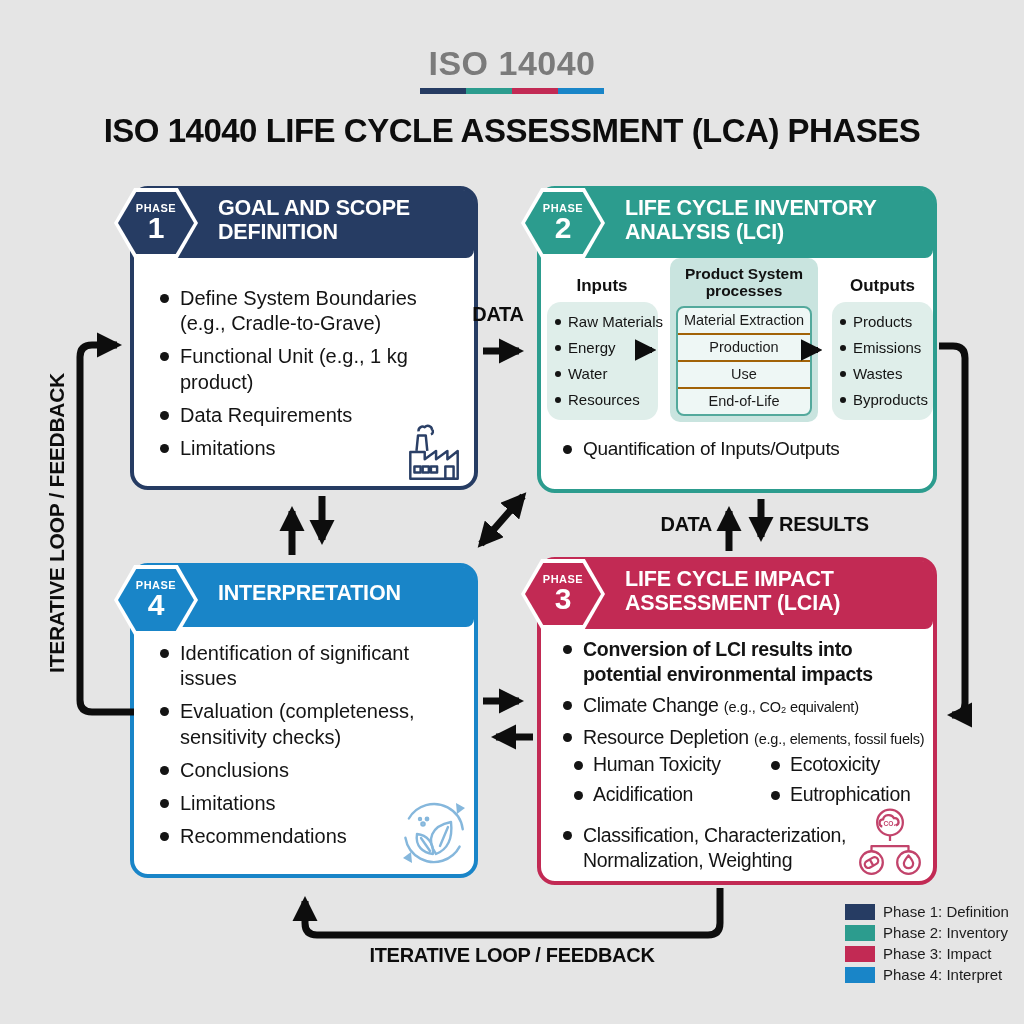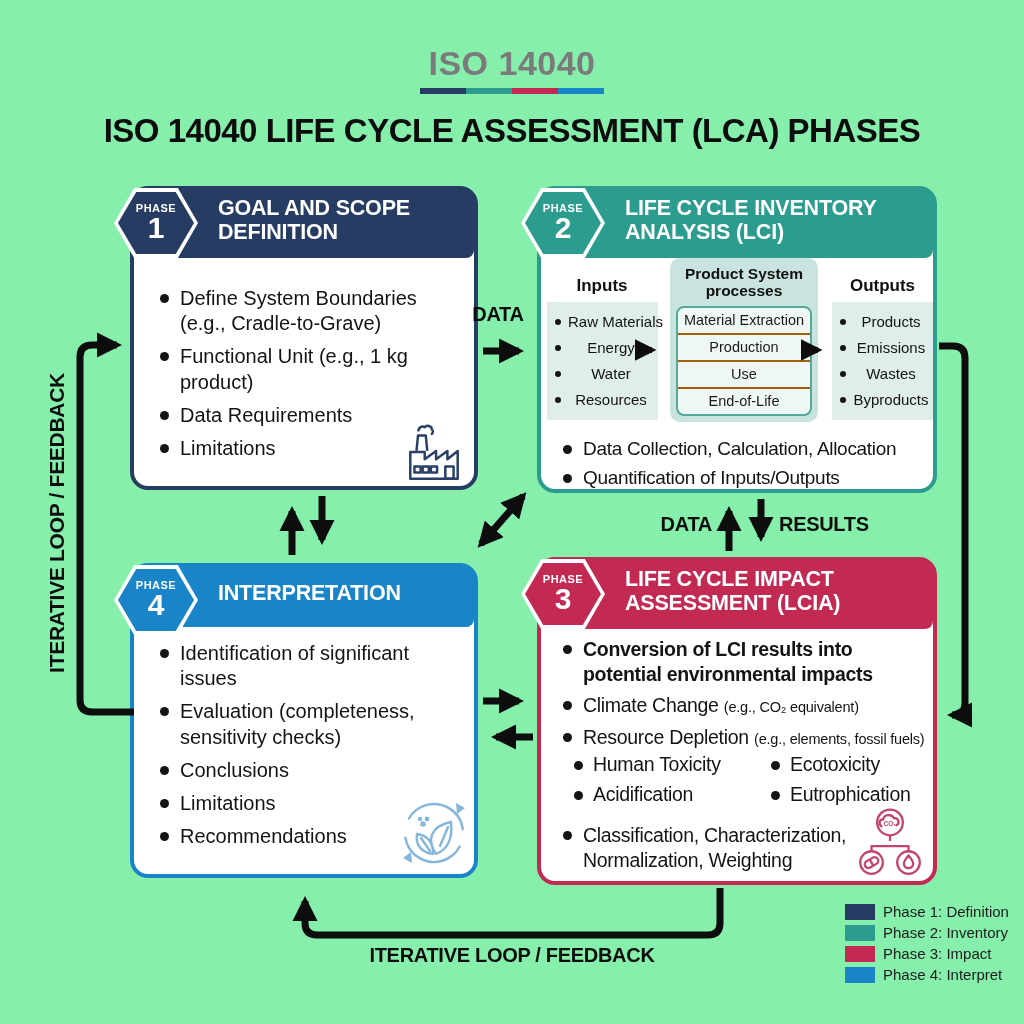--- a/index.html
+++ b/index.html
@@ -1,17 +1,17 @@
 <!DOCTYPE html>
 <html><head>
 <meta charset="utf-8">
 <style>
   html,body{margin:0;padding:0;background:#ffffff;}
   .stage{
-    position:relative;width:1024px;height:1024px;background:#86efac;
+    position:relative;width:1024px;height:1024px;background:#e5e5e5;
     font-family:"Liberation Sans","DejaVu Sans",sans-serif;color:#141414;overflow:hidden;
   }
   
   .kicker{position:absolute;left:0;top:44px;width:1024px;text-align:center;
     font-size:34px;font-weight:bold;color:#7b7b7b;letter-spacing:.5px;}
   .kicker-bar{position:absolute;left:420px;top:88px;width:184px;height:6px;display:flex;}
   .kicker-bar span{flex:1;height:100%;}
   .kb1{background:#263C63}.kb2{background:#2C9C8E}.kb3{background:#C22A54}.kb4{background:#1985C8}
   .main-title{position:absolute;left:0;top:112px;width:1024px;text-align:center;
     font-size:33px;font-weight:bold;color:#0d0d0d;letter-spacing:-0.5px;}
@@ -33,21 +33,21 @@
   .c1 .hexi{background:#263C63}.c2 .hexi{background:#2C9C8E}
   .c3 .hexi{background:#C22A54}.c4 .hexi{background:#1985C8}
   .badge-word{font-size:11px;font-weight:bold;letter-spacing:.5px;line-height:1;}
   .badge-num{font-size:30px;font-weight:bold;line-height:.95;}
   
   .blist{list-style:none;margin:0;padding:0;}
   .blist li{position:relative;padding-left:24px;margin-bottom:8px;font-size:20px;line-height:1.26;color:#141414;}
   .blist li::before{content:"";position:absolute;left:4px;top:8px;width:9px;height:9px;border-radius:50%;background:#141414;}
   
   .colhead{position:absolute;font-size:17px;font-weight:bold;text-align:center;color:#111;}
-  .io-box{position:absolute;background:#dfeeea;border-radius:0;box-sizing:border-box;padding:7px 4px 4px 6px;text-align:center;}
+  .io-box{position:absolute;background:#dfeeea;border-radius:14px;box-sizing:border-box;padding:7px 4px 4px 6px;}
   .io-box ul{list-style:none;margin:0;padding:0;}
   .io-box li{position:relative;padding-left:15px;font-size:15px;line-height:26px;color:#141414;white-space:nowrap;}
   .io-box li::before{content:"";position:absolute;left:2px;top:10px;width:6px;height:6px;border-radius:50%;background:#141414;}
   .proc-wrap{position:absolute;background:#c9e4df;border-radius:10px;box-sizing:border-box;padding:7px 6px;}
   .proc-head{font-weight:bold;font-size:15.5px;line-height:1.12;text-align:center;color:#111;}
   .proc-rows{margin-top:6px;background:#eef7f5;border:2px solid #53a99c;border-radius:8px;overflow:hidden;}
   .proc-rows div{text-align:center;font-size:14.5px;line-height:25px;color:#1b1b1b;}
   .proc-rows div + div{border-top:2px solid #a16207;}
   .p2-bullets li{font-size:19px;letter-spacing:-0.3px;margin-bottom:5px;}
   
@@ -152,21 +152,20 @@
     <div class="io-box" style="left:291px;top:112px;width:101px;height:118px;">
       <ul>
         <li>Products</li>
         <li>Emissions</li>
         <li>Wastes</li>
         <li>Byproducts</li>
       </ul>
     </div>
 
     <ul class="blist p2-bullets" style="position:absolute;left:18px;top:247px;width:375px;">
-      <li>Data Collection, Calculation, Allocation</li>
       <li>Quantification of Inputs/Outputs</li>
     </ul>
   </div>
 
   <div class="pbox c4" style="left:130px;top:563px;width:348px;height:315px;">
     <div class="pbadge">
       <div class="hexo"></div>
       <div class="hexi">
         <span class="badge-word">PHASE</span>
         <span class="badge-num">4</span>

